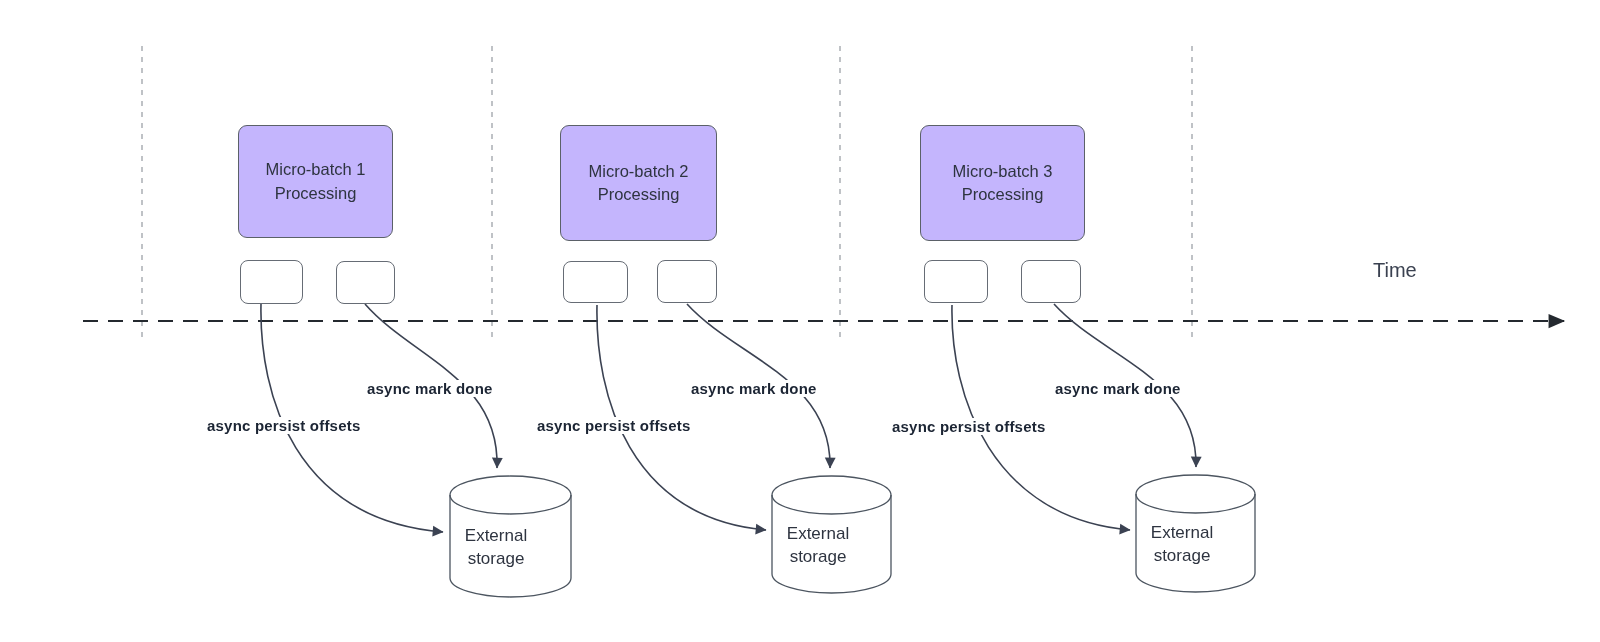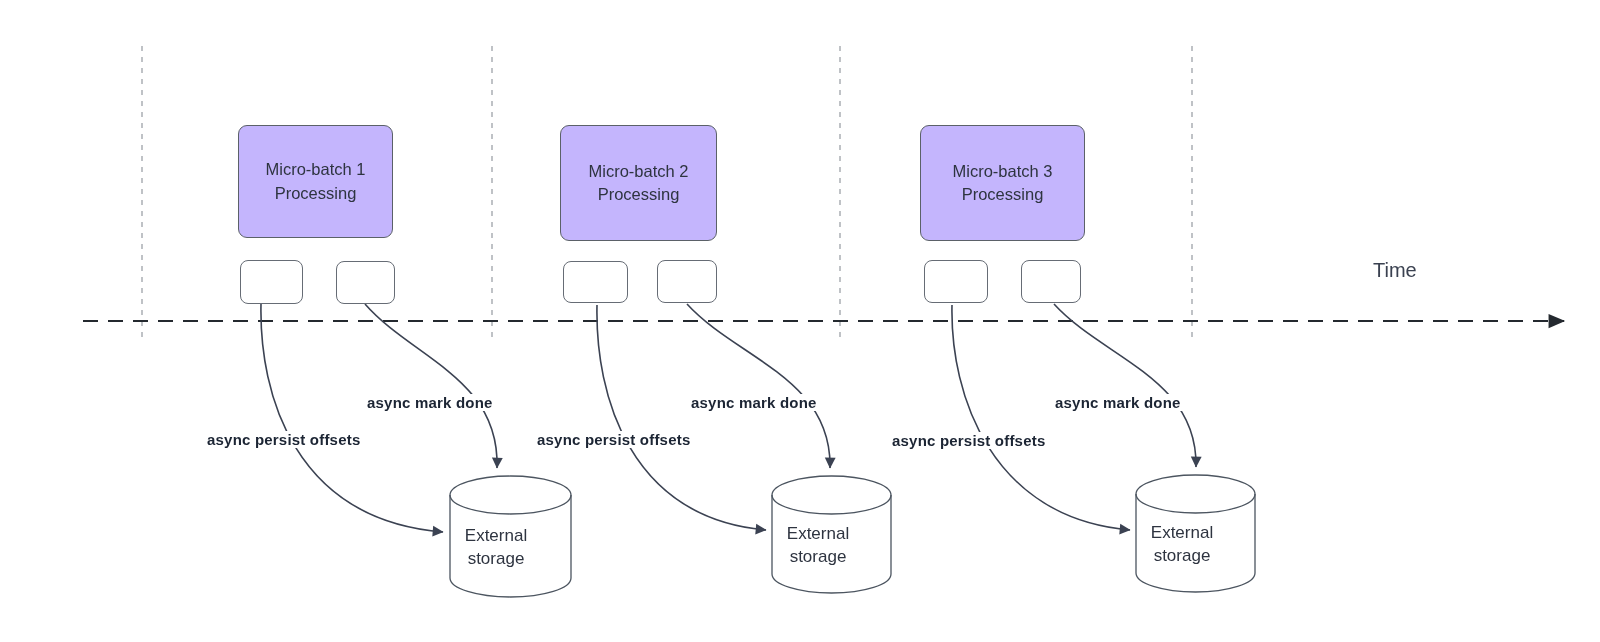--- a/index.html
+++ b/index.html
@@ -12,21 +12,21 @@
     position:absolute;border:1px solid #5b6168;border-radius:9px;background:#c4b5fd;
     display:flex;align-items:center;justify-content:center;text-align:center;
     color:#2e3440;font-size:16.5px;line-height:1.4;padding:0 10px;box-sizing:border-box;
   }
   .mini{
     position:absolute;border:1px solid #666c75;border-radius:8px;background:#ffffff;
     box-sizing:border-box;
   }
   .alabel{
     position:absolute;font-size:15px;font-weight:bold;color:#1c2534;
-    background:#ffffff;white-space:nowrap;padding:0 2px;letter-spacing:.2px;margin-top:14px;
+    background:#ffffff;white-space:nowrap;padding:0 2px;letter-spacing:.2px;
   }
   .cyl-label{
     position:absolute;display:flex;align-items:center;
     text-align:center;font-size:17px;color:#2e3440;line-height:1.35;
   }
   .cyl-label .inner{width:92px;}
   .time-label{position:absolute;font-size:20px;color:#3a4150;}
 
   
   .g1-node{left:238px;top:125px;width:155px;height:113px;}

